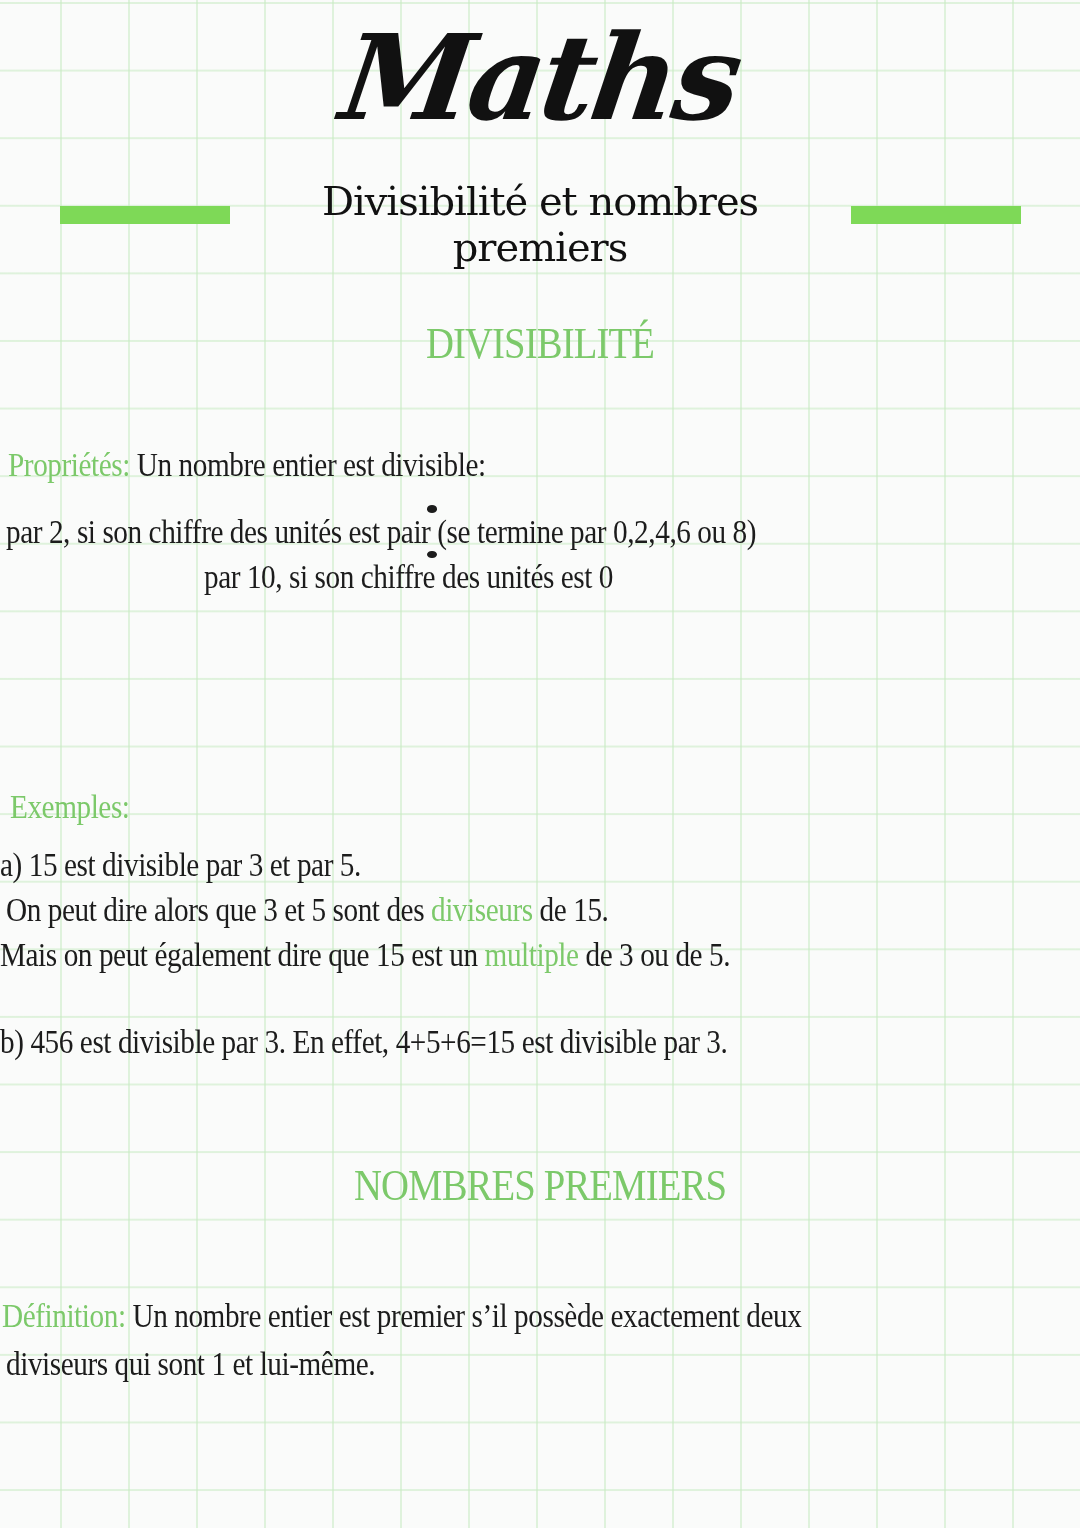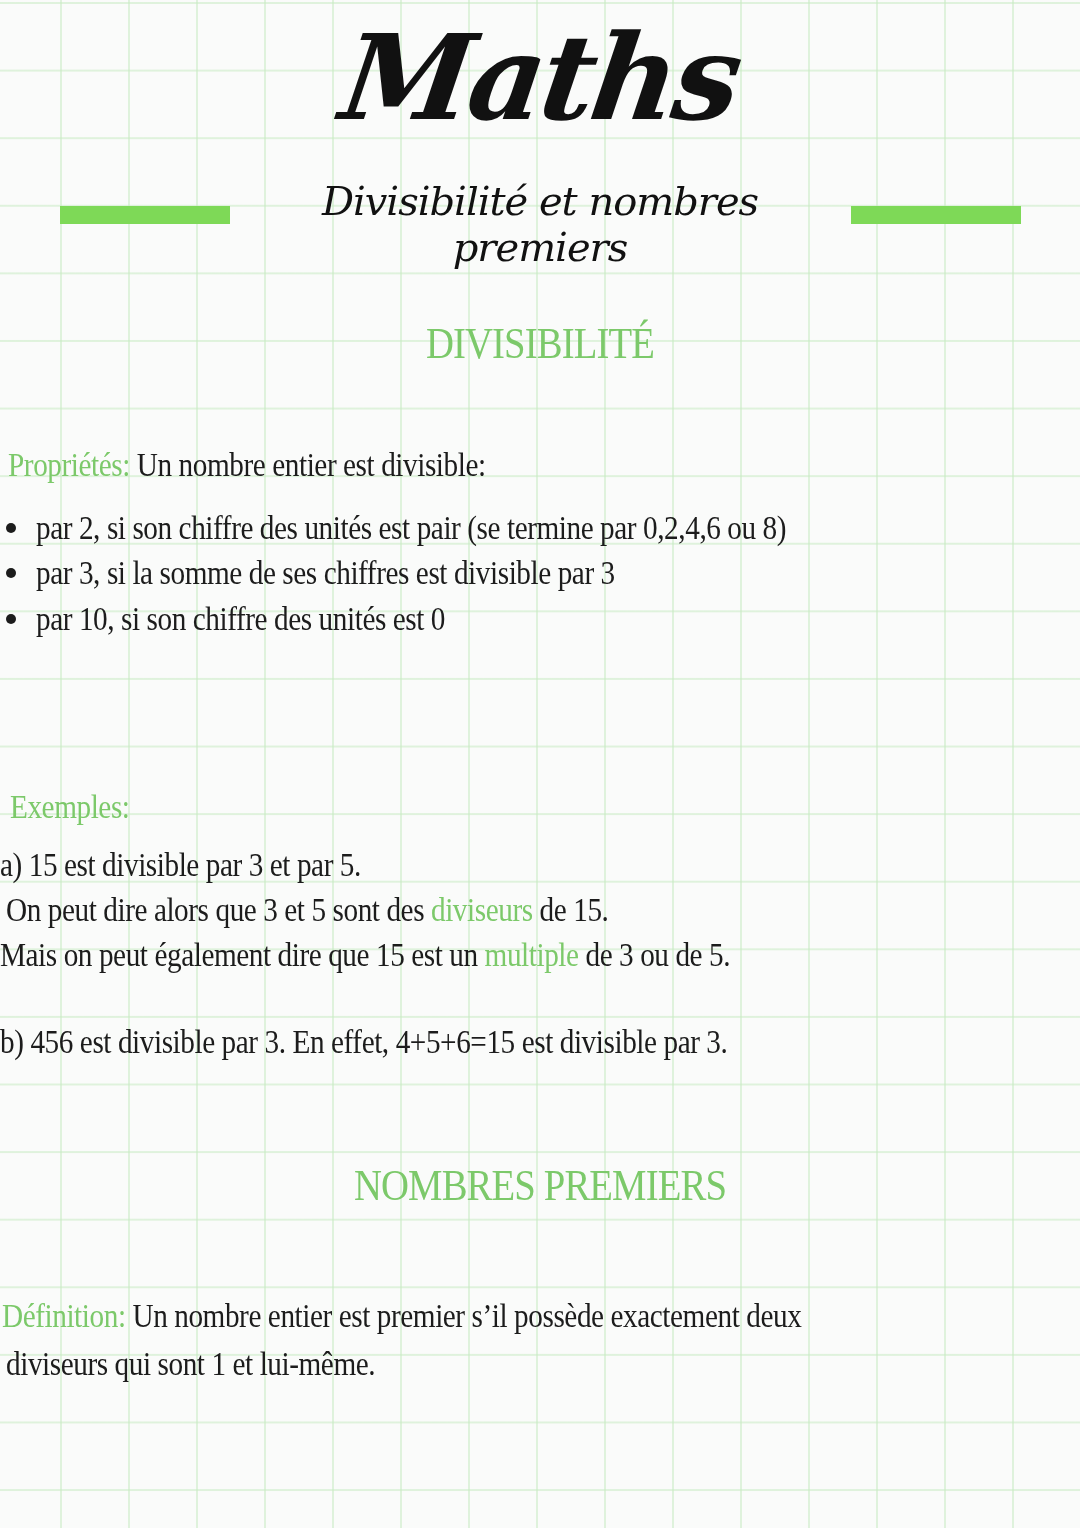--- a/index.html
+++ b/index.html
@@ -16,62 +16,58 @@
   }
   .abs { position: absolute; }
   .title {
     left: 0; width: 1080px; top: 8px; text-align: center;
     font-family: "DejaVu Serif", serif; font-style: italic; font-weight: bold;
     font-size: 118px; letter-spacing: -4px; color: #111;
     transform: skewX(-8deg);
   }
   .subtitle {
     left: 240px; width: 600px; top: 178px; text-align: center;
-    font-family: "DejaVu Serif", serif; font-style: italic;
+    font-family: "DejaVu Serif", serif; 
     font-size: 40px; color: #111; letter-spacing: -1px;
   }
   .bar { height: 18px; background: #7ed957; top: 206px; }
   .bar.left { left: 60px; width: 170px; }
   .bar.right { left: 851px; width: 170px; }
   .h2 {
     left: 0; width: 1080px; text-align: center; color: #7cc96a;
     font-family: "Liberation Serif", serif; font-size: 44px; letter-spacing: -1px;
     transform: scaleX(0.88);
   }
   .line {
     font-size: 34px; white-space: nowrap; letter-spacing: -0.5px;
     transform-origin: left center; transform: scaleX(0.86);
   }
   .green { color: #7cc96a; }
   .bullets { left: 6px; top: 505px; margin: 0; padding: 0; list-style: none; }
-  .bullets li { height: 45.5px; display: flex; align-items: center; }
+  .bullets li { height: 45.5px; display: flex; align-items: center; flex-direction: column; }
   .dot { display: inline-block; width: 10px; height: 10px; border-radius: 50%; background: #1c1c1c; margin-right: 20px; }
 </style>
 </head>
 <body>
 
 <div class="abs title">Maths</div>
 <div class="abs bar left"></div>
 <div class="abs subtitle">Divisibilité et nombres premiers</div>
 <div class="abs bar right"></div>
 
 <div class="abs h2" style="top:318px;">DIVISIBILITÉ</div>
 
 <div class="abs line" style="left:8px; top:446px;">
   <span class="green">Propriétés:</span><span> Un nombre entier est divisible:</span>
 </div>
 
 <ul class="abs bullets">
   <li>
       <span class="dot"></span>
       <span class="line">par 2, si son chiffre des unités est pair (se termine par 0,2,4,6 ou 8)</span>
-    </li>
-  <li>
-      <span class="dot"></span>
-      <span class="line">par 3, si la somme de ses chiffres est divisible par 3</span>
     </li>
   <li>
       <span class="dot"></span>
       <span class="line">par 10, si son chiffre des unités est 0</span>
     </li>
 </ul>
 
 <div class="abs line green" style="left:10px; top:788px;">Exemples:</div>
 
 <div class="abs line" style="left:0; top:846px;">a) 15 est divisible par 3 et par 5.</div>

